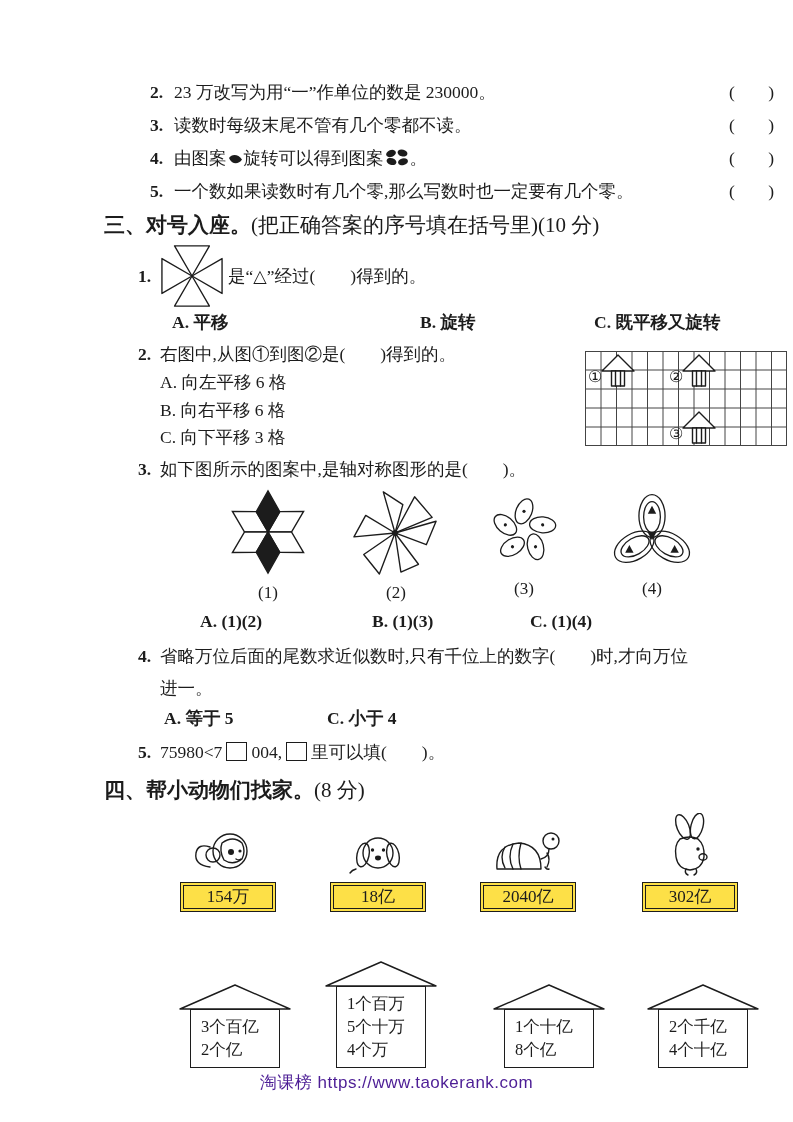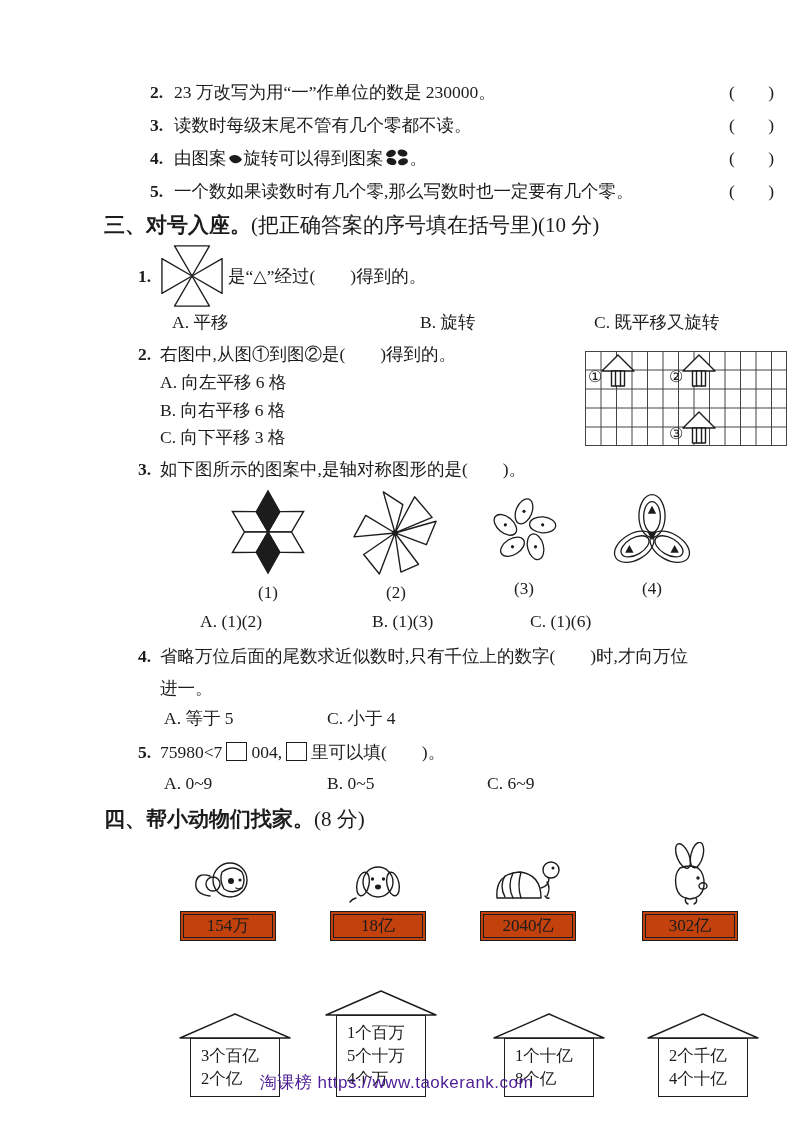--- a/index.html
+++ b/index.html
@@ -25,21 +25,21 @@
   
   .sec-title { font-size:21px; line-height:30px; margin-top:2px; }
   .sec-bold { font-weight:bold; }
   .sec-sub { font-weight:normal; }
 
   
   .q { font-size:17.5px; }
   .qline { display:flex; align-items:baseline; line-height:30px; }
   .qnum { font-weight:bold; width:22px; margin-left:34px; flex:0 0 auto; }
   .qtext { flex:1 1 auto; }
-  .opt-row { display:flex; margin-left:56px; line-height:29px; }
+  .opt-row { display:flex; margin-left:56px; line-height:29px;font-weight:bold; }
   .opt { white-space:nowrap; }
 
   .q1-line { display:flex; align-items:center; margin-top:4px; }
   .q1-fig { margin:0 4px 0 0; flex:0 0 auto; }
 
   .q2 { position:relative; margin-top:2px; min-height:112px; }
   .q2 .opt-col { margin-left:56px; line-height:27.5px; }
   .q2-grid { position:absolute; top:12px; right:-12px; }
 
   .fig-row { display:flex; margin-left:100px; margin-top:4px; }
@@ -47,21 +47,21 @@
   .fig-label { font-size:17px; margin-top:2px; }
   .q3-opts { margin-top:4px; }
 
   .q4-line2 { display:block; }
 
   .sq-box { display:inline-block; width:21px; height:19px; border:1.5px solid #1c1c1c; vertical-align:-3px; margin:0 4px; background:#fff; }
 
   
   .animals-row { display:flex; margin-top:8px; align-items:flex-end; }
   .animal-cell { width:96px; flex:0 0 auto; text-align:center; }
-  .sign { border:1.5px solid #1c1c1c; background:#c2410c; padding:2px; margin-top:-5px; position:relative; }
+  .sign { border:1.5px solid #1c1c1c; background:#fde047; padding:2px; margin-top:-5px; position:relative; }
   .sign-inner { border:1px solid #1c1c1c; font-size:17px; line-height:22px; padding:0 4px; white-space:nowrap; }
 
   .houses-row { display:flex; align-items:flex-end; margin-top:46px; }
   .house { flex:0 0 auto; width:114px; }
   .house-body { margin:-2px 12px 0 12px; border:1.6px solid #1c1c1c; background:#fff; padding:5px 4px 6px 10px; }
   .house-line { font-size:16.5px; line-height:23px; white-space:nowrap; }
 
   .footer { position:absolute; left:0; right:0; bottom:28px; text-align:center;
             font-family:"Liberation Sans","DejaVu Sans",sans-serif;
             font-size:17px; color:#4c1d95; letter-spacing:0.5px; }
@@ -275,21 +275,21 @@
                 <polygon points="40,47 50,47 45,56" fill="#1c1c1c" stroke="none"></polygon>
               </g>
             </svg>
           </span>
           <div class="fig-label">(4)</div>
         </div>
       </div>
       <div class="opt-row q3-opts" style="margin-left:96px;">
         <span class="opt" style="width:172px;">A. (1)(2)</span>
         <span class="opt" style="width:158px;">B. (1)(3)</span>
-        <span class="opt">C. (1)(6)</span>
+        <span class="opt">C. (1)(4)</span>
       </div>
     </div>
 
     <div class="q" style="margin-top:4px;">
       <div class="qline" style="line-height:32px;">
         <span class="qnum">4.</span>
         <span class="qtext">
           <span>省略万位后面的尾数求近似数时,只有千位上的数字(　　)时,才向万位</span>
           <span class="q4-line2">进一。</span>
         </span>
@@ -299,25 +299,20 @@
         <span class="opt">C. 小于 4</span>
       </div>
     </div>
 
     <div class="q" style="margin-top:3px;">
       <div class="qline" style="line-height:33px;">
         <span class="qnum">5.</span>
         <span class="qtext">
           <span>75980&lt;7</span><span class="sq-box"></span><span>004,</span><span class="sq-box"></span><span>里可以填(　　)。</span>
         </span>
-      </div>
-      <div class="opt-row" style="margin-left:60px;">
-        <span class="opt" style="width:163px;">A. 0~9</span>
-        <span class="opt" style="width:160px;">B. 0~5</span>
-        <span class="opt">C. 6~9</span>
       </div>
     </div>
 
     <div class="sec-title" style="margin-top:6px;">
       <span class="sec-bold">四、帮小动物们找家。</span><span class="sec-sub">(8 分)</span>
     </div>
 
     <div class="animals-row">
       <div class="animal-cell" style="margin-left:76px;">
         <span style="display:inline-block;">

